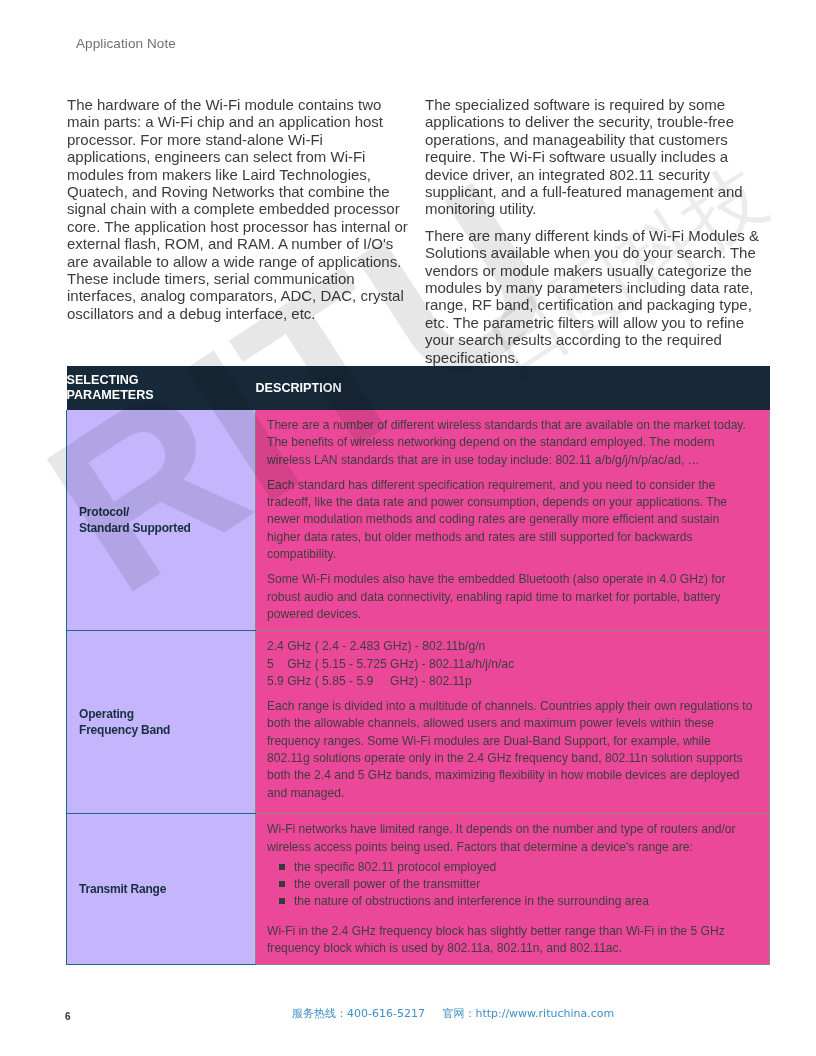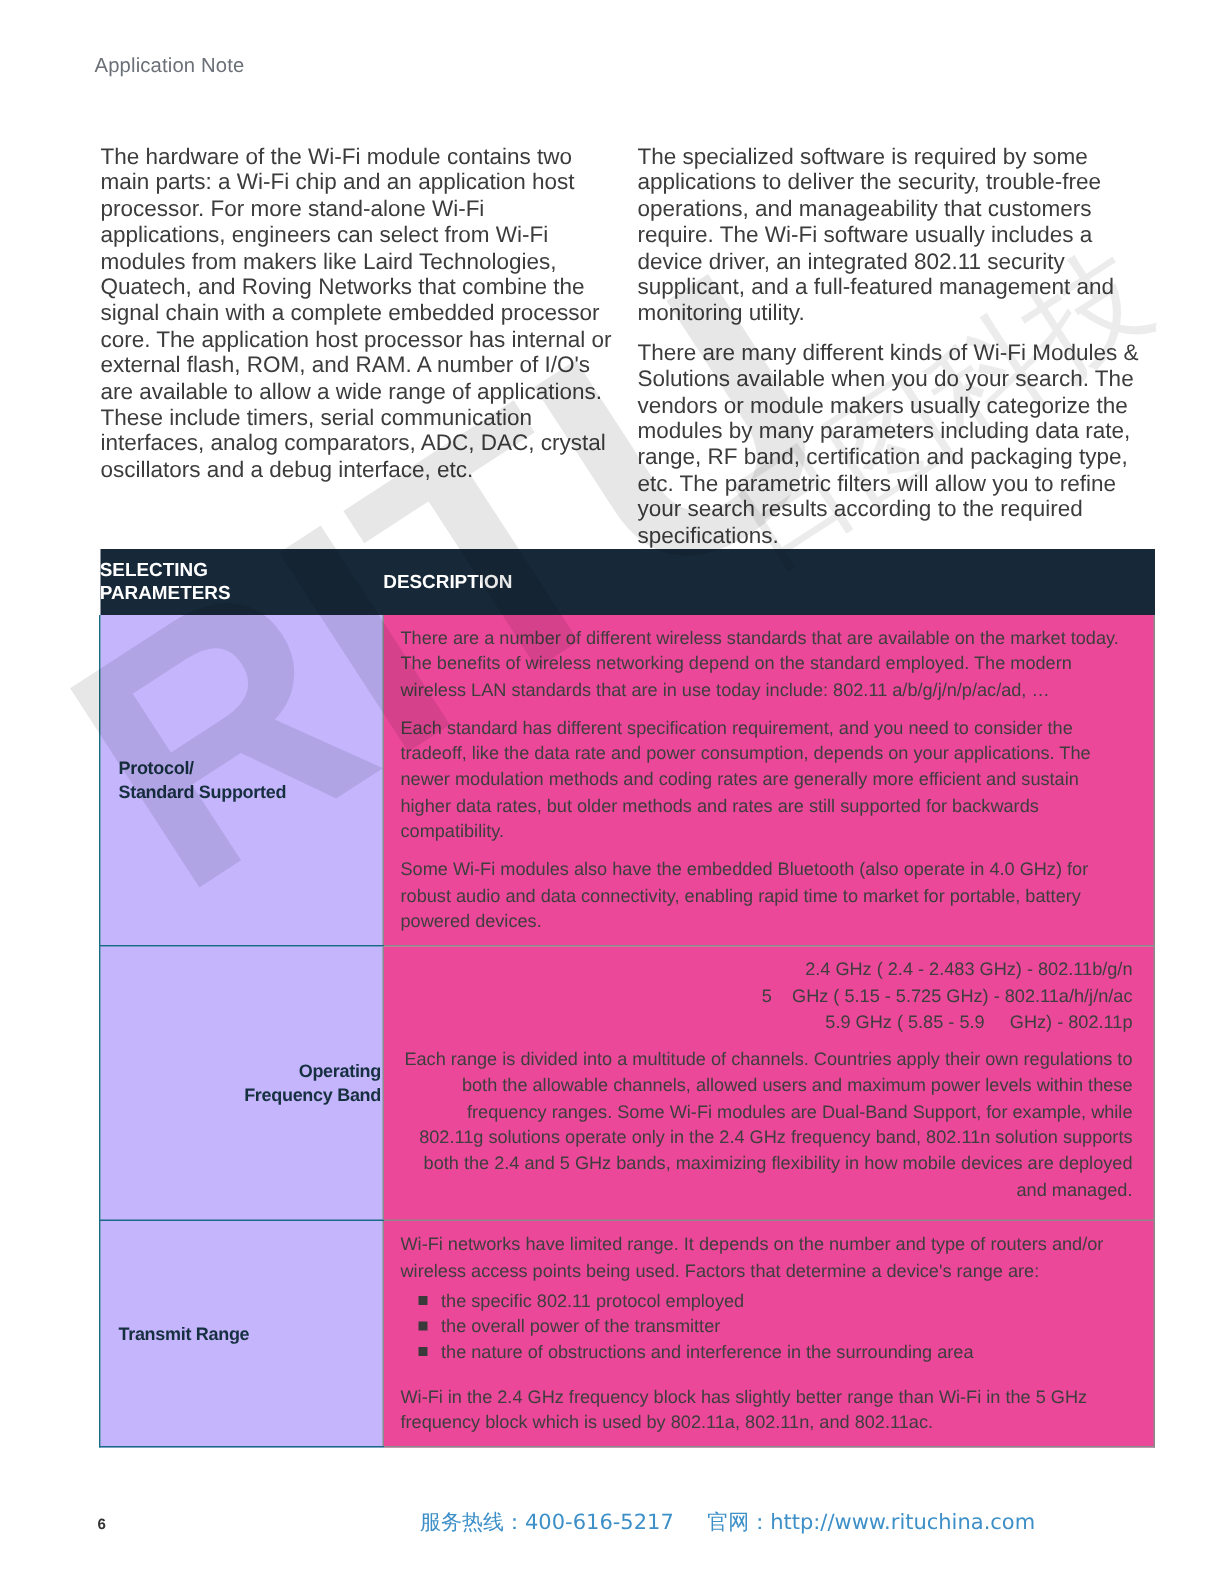--- a/index.html
+++ b/index.html
@@ -3,21 +3,21 @@
 <meta charset="utf-8">
 <style>
   html, body { margin: 0; padding: 0; }
   body {
     width: 816px; height: 1056px; position: relative; overflow: hidden;
     background: #ffffff;
     font-family: "Liberation Sans", sans-serif;
     color: #3a3a3a;
   }
   .header-label {
-    position: absolute; left: 63px; top: 36px;
+    position: absolute; left: 76px; top: 36px;
     font-size: 13.5px; color: #6b7078; letter-spacing: 0.1px;
   }
   .intro-col {
     position: absolute; top: 96px; width: 343px;
     font-size: 15px; line-height: 17.4px; color: #3c3c3c;
   }
   .intro-col p { margin: 0 0 9px 0; }
   .col-left { left: 67px; }
   .col-right { left: 425px; }
 
@@ -53,28 +53,28 @@
   td.desc p { margin: 0 0 8px 0; }
   td.desc p:last-child { margin-bottom: 0; }
   .freq-lines { margin: 0 0 8px 0; }
   .freq-lines div { white-space: pre; }
   ul.bullets { list-style: none; margin: 1px 0 12px 0; padding: 0 0 0 12px; }
   ul.bullets li { position: relative; padding-left: 15px; }
   ul.bullets li .sq {
     position: absolute; left: 0; top: 5px; width: 6px; height: 6px; background: #3a3a3a;
   }
   .row1 td { height: 190px; }
-  .row2 td { height: 168px; text-align: right; }
+  .row2 td { height: 168px; }
   .row3 td { height: 131px; }
 
   .footer-page {
     position: absolute; left: 65px; top: 1011px; font-size: 10px; font-weight: bold; color: #333;
   }
   .footer-contact {
-    position: absolute; left: 280px; top: 1006px; font-size: 14px; color: #3d8fc7;
+    position: absolute; left: 292px; top: 1006px; font-size: 11px; color: #3d8fc7;
     font-family: "DejaVu Sans", sans-serif; white-space: pre;
   }
 </style>
 </head>
 <body>
 
 <div class="header-label">Application Note</div>
 
 <div class="intro-col col-left">
   <p>The hardware of the Wi-Fi module contains two main parts: a Wi-Fi chip and an application host processor. For more stand-alone Wi-Fi applications, engineers can select from Wi-Fi modules from makers like Laird Technologies, Quatech, and Roving Networks that combine the signal chain with a complete embedded processor core.  The application host processor has internal or external flash, ROM, and RAM. A number of I/O's are available to allow a wide range of applications. These include timers, serial communication interfaces, analog comparators, ADC, DAC, crystal oscillators and a debug interface, etc.</p>

